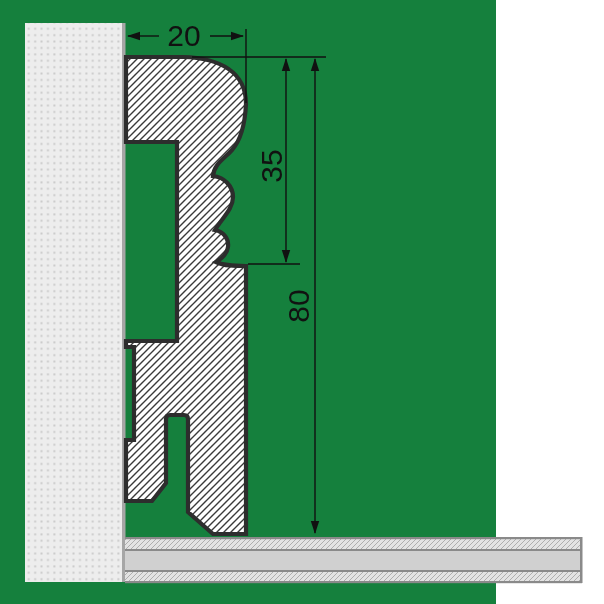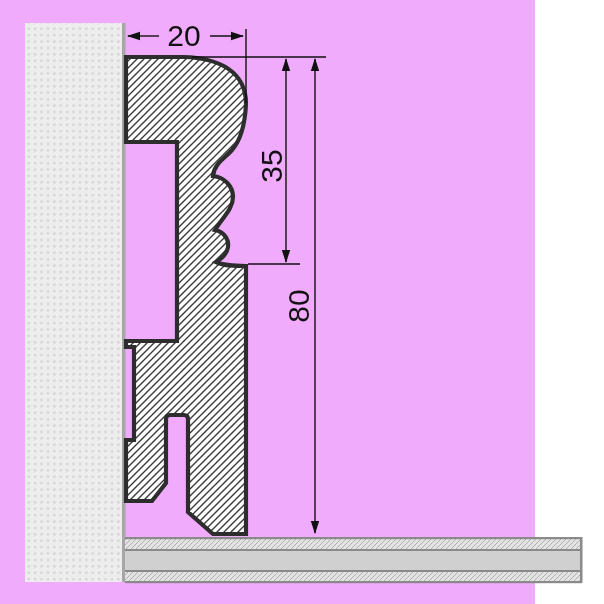--- a/index.html
+++ b/index.html
@@ -6,23 +6,23 @@
     margin: 0;
     padding: 0;
     background: #ffffff;
     width: 604px;
     height: 604px;
     overflow: hidden;
     font-family: "Liberation Sans", sans-serif;
   }
   #stage {
     position: relative;
-    width: 535px;
+    width: 496px;
     height: 604px;
-    background: #f0abfc;
+    background: #15803d;
   }
   svg { display: block; }
   text.dim-label {
     font-family: "Liberation Sans", sans-serif;
     font-size: 30px;
     fill: #111111;
   }
 </style>
 </head>
 <body>

